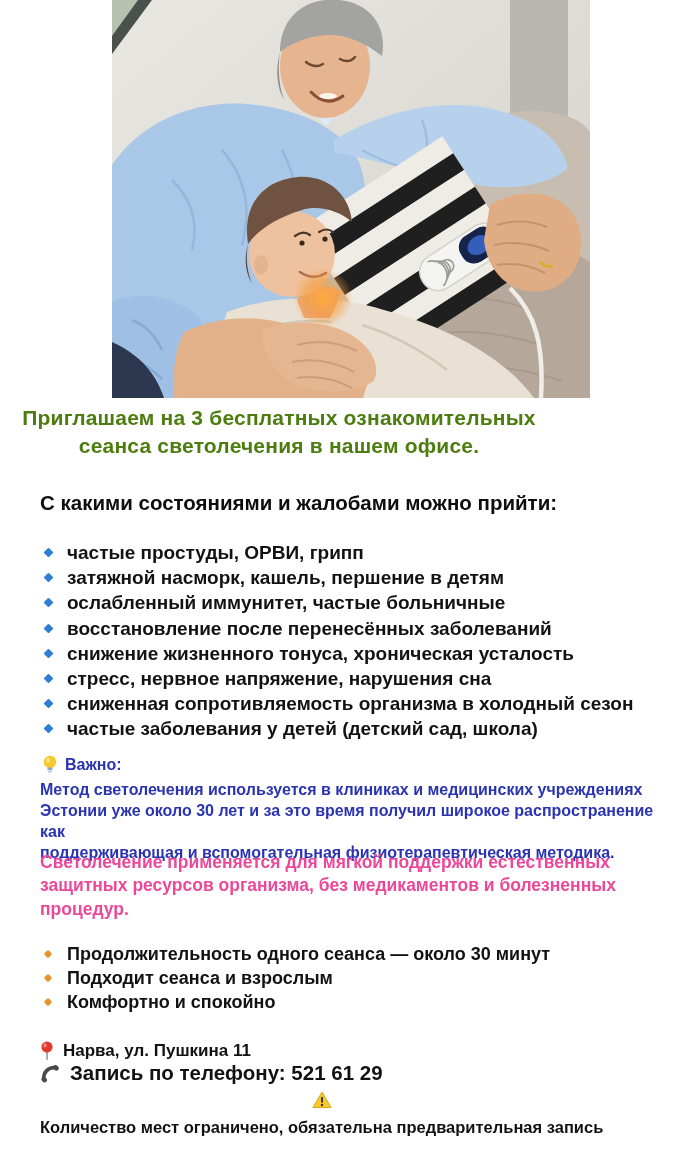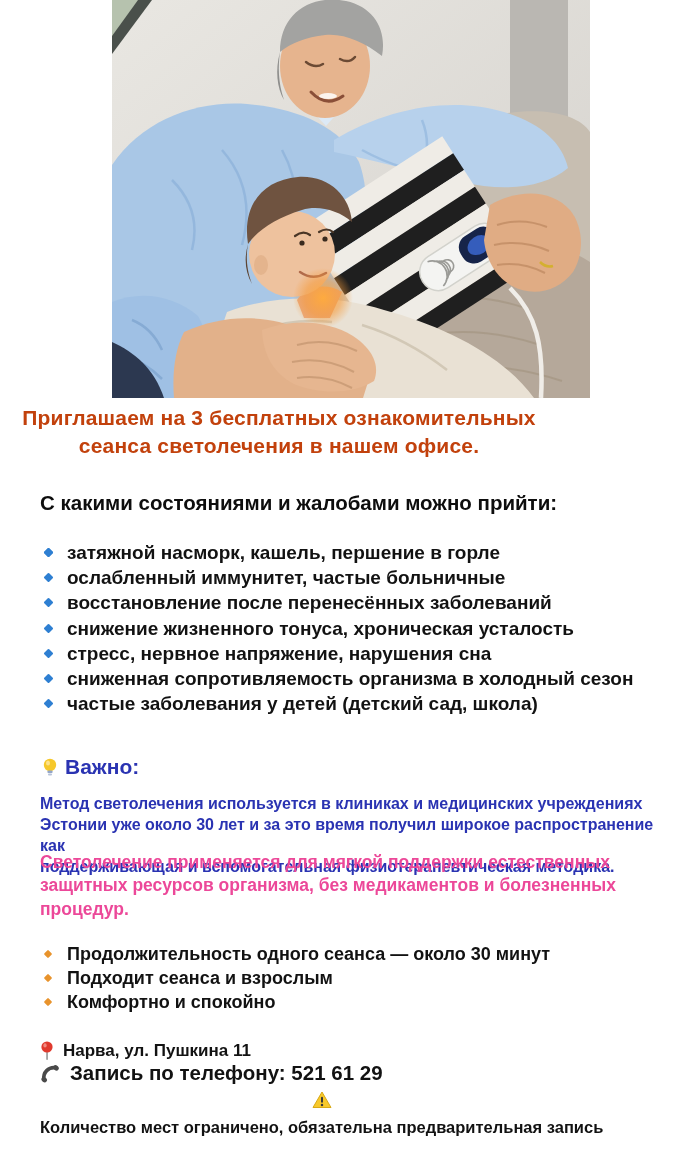--- a/index.html
+++ b/index.html
@@ -9,42 +9,42 @@
     font-weight:bold; color:#121212; overflow:hidden;
   }
 
   
   .photo { position:absolute; left:112px; top:0; width:478px; height:398px; overflow:hidden; }
   .photo svg { display:block; }
 
   
   .invitation {
     position:absolute; top:404px; left:0; width:558px; text-align:center;
-    color:#c2410c; font-size:21px; line-height:28px; letter-spacing:.2px;
+    color:#4d7c0f; font-size:21px; line-height:28px; letter-spacing:.2px;
   }
 
   
   .complaints-heading { position:absolute; top:491px; left:40px; font-size:20.5px; color:#0d0d0d; }
 
   
   .list { list-style:none; margin:0; padding:0; }
   .list li { position:relative; padding-left:27px; }
   .diamond { position:absolute; left:5px; width:7px; height:7px; transform:rotate(45deg); border-radius:1px; }
 
   .blue-list { position:absolute; top:540px; left:40px; width:640px; }
   .blue-list li { font-size:19px; line-height:25.2px; }
   .blue-list .diamond { top:9px; background:#2e7fd2; }
 
   .orange-list { position:absolute; top:942px; left:40px; width:600px; }
   .orange-list li { font-size:18px; line-height:24.2px; }
   .orange-list .diamond { top:9px; width:6px; height:6px; background:#e8932c; }
 
   
   .important { position:absolute; top:755px; left:40px; width:630px; color:#2a33b2; }
-  .important-header { display:flex; align-items:center; gap:7px; font-size:21px; margin-bottom:14px; padding-left:2px; }
+  .important-header { display:flex; align-items:center; gap:7px; font-size:16px; margin-bottom:5px; padding-left:2px; }
   .important-line { font-size:16px; line-height:21px; }
 
   
   .about { position:absolute; top:851px; left:40px; width:610px; color:#ec4899; }
   .about-line { font-size:17.5px; line-height:23.4px; }
 
   
   .contact-row { position:absolute; left:40px; display:flex; align-items:center; gap:9px; }
   .row-address { top:1041px; font-size:17px; }
   .row-phone { top:1061px; font-size:20.5px; }
@@ -154,22 +154,22 @@
   </div>
 
   <div class="invitation">
     <div>Приглашаем на 3 бесплатных ознакомительных</div>
     <div>сеанса светолечения в нашем офисе.</div>
   </div>
 
   <div class="complaints-heading">С какими состояниями и жалобами можно прийти:</div>
 
   <ul class="list blue-list">
-    <li><span class="diamond"></span></li>
-    <li><span class="diamond"></span><span>затяжной насморк, кашель, першение в горле</span></li>
+    <li><span class="diamond"></span><span>частые простуды, ОРВИ, грипп</span></li>
+    <li><span class="diamond"></span><span>затяжной насморк, кашель, першение в детям</span></li>
     <li><span class="diamond"></span><span>ослабленный иммунитет, частые больничные</span></li>
     <li><span class="diamond"></span><span>восстановление после перенесённых заболеваний</span></li>
     <li><span class="diamond"></span><span>снижение жизненного тонуса, хроническая усталость</span></li>
     <li><span class="diamond"></span><span>стресс, нервное напряжение, нарушения сна</span></li>
     <li><span class="diamond"></span><span>сниженная сопротивляемость организма в холодный сезон</span></li>
     <li><span class="diamond"></span><span>частые заболевания у детей (детский сад, школа)</span></li>
   </ul>
 
   <div class="important">
     <div class="important-header">

